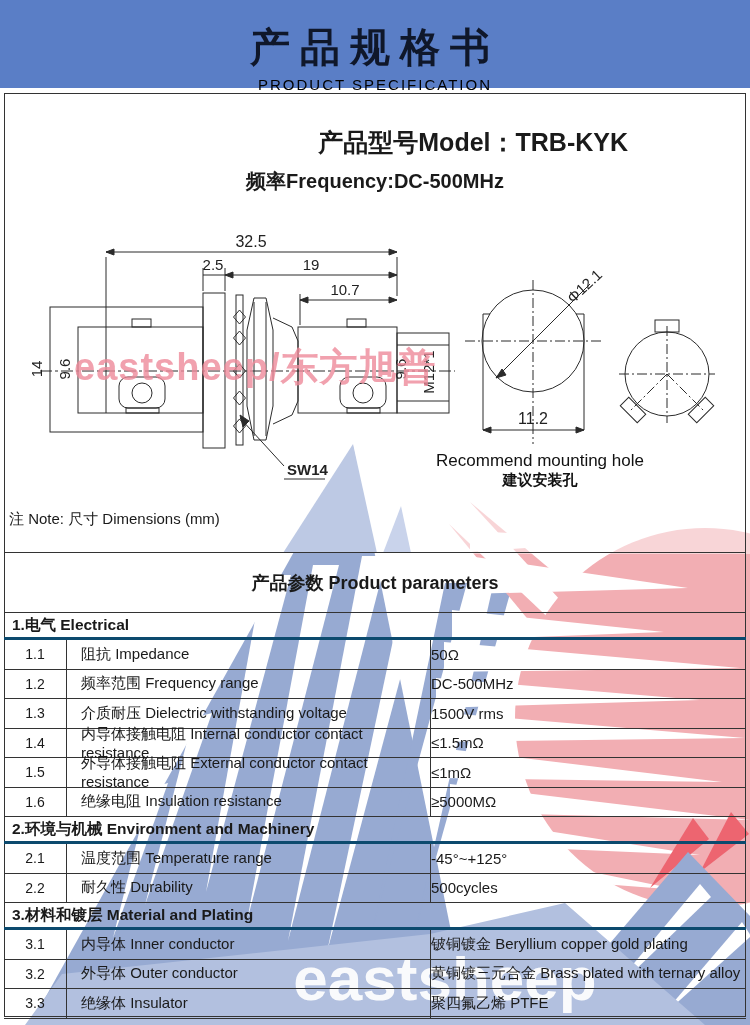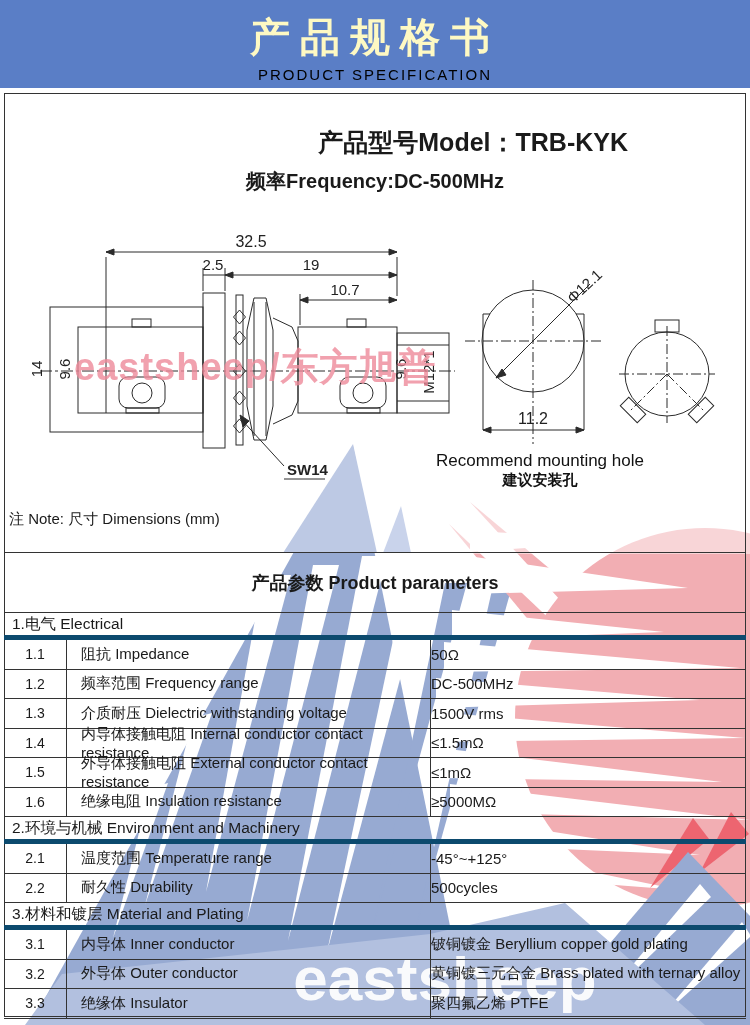--- a/index.html
+++ b/index.html
@@ -9,42 +9,42 @@
     margin:0 auto; overflow:hidden;
     font-family:"Liberation Sans","DejaVu Sans",sans-serif; color:#1a1a1a;
   }
   
   .logo-layer { position:absolute; inset:0; z-index:0; pointer-events:none; }
   .draw-layer { position:absolute; inset:0; z-index:2; pointer-events:none; }
   .content    { position:absolute; inset:0; z-index:4; }
   
   .banner { position:absolute; left:0; top:0; width:750px; height:88px;
             background:#5a7ec6; text-align:center; }
-  .banner-cn { padding-top:10px; font-size:40px; font-weight:bold; color:#fef9c3;
+  .banner-cn { padding-top:20px; font-size:40px; font-weight:bold; color:#0f172a;
                letter-spacing:10px; }
   .banner-en { font-size:15px; color:#000000; letter-spacing:2px; margin-top:1px; }
   
   .frame { position:absolute; left:4px; top:93px; width:742px; height:924px;
            border:1px solid #333; }
   .model-line { position:absolute; left:0; top:126px; width:628px; text-align:right;
                 font-size:25px; font-weight:bold; }
   .freq-line  { position:absolute; left:0; top:168px; width:750px; text-align:center;
                 font-size:20px; font-weight:bold; }
   .note-line  { position:absolute; left:9px; top:510px; font-size:15px; }
   
   .wm-pink { position:absolute; left:74px; top:342px; font-size:38px; font-weight:bold;
              color:#ee8a9a; opacity:.8; letter-spacing:1px; white-space:nowrap; z-index:3; }
   
   .tbl { position:absolute; left:4px; top:552px; width:742px;
          border-top:1px solid #333; background:transparent; }
   .tbl-title { height:60px; border-bottom:1px solid #333; display:flex;
                align-items:center; justify-content:center;
                font-size:18px; font-weight:bold; }
-  .sec-head { height:27px; border-bottom:5px solid #0c4a6e; display:flex; align-items:center;
-              padding-left:8px; font-size:15.5px; font-weight:normal; }
+  .sec-head { height:27px; border-bottom:3px solid #0c4a6e; display:flex; align-items:center;
+              padding-left:8px; font-size:15.5px; font-weight:bold; }
   .row { height:29.5px; border-bottom:1px solid #333; display:flex; align-items:stretch;
          font-size:15px; }
   .c1 { width:63px; border-right:1px solid #333; display:flex; align-items:center;
         justify-content:center; font-size:14px; }
   .c2 { flex:1; border-right:1px solid #333; display:flex; align-items:center;
         padding-left:14px; }
   .c3 { width:315px; display:flex; align-items:center; padding-left:0; }
   svg text { font-family:"Liberation Sans","DejaVu Sans",sans-serif; }
 </style>
 </head>

